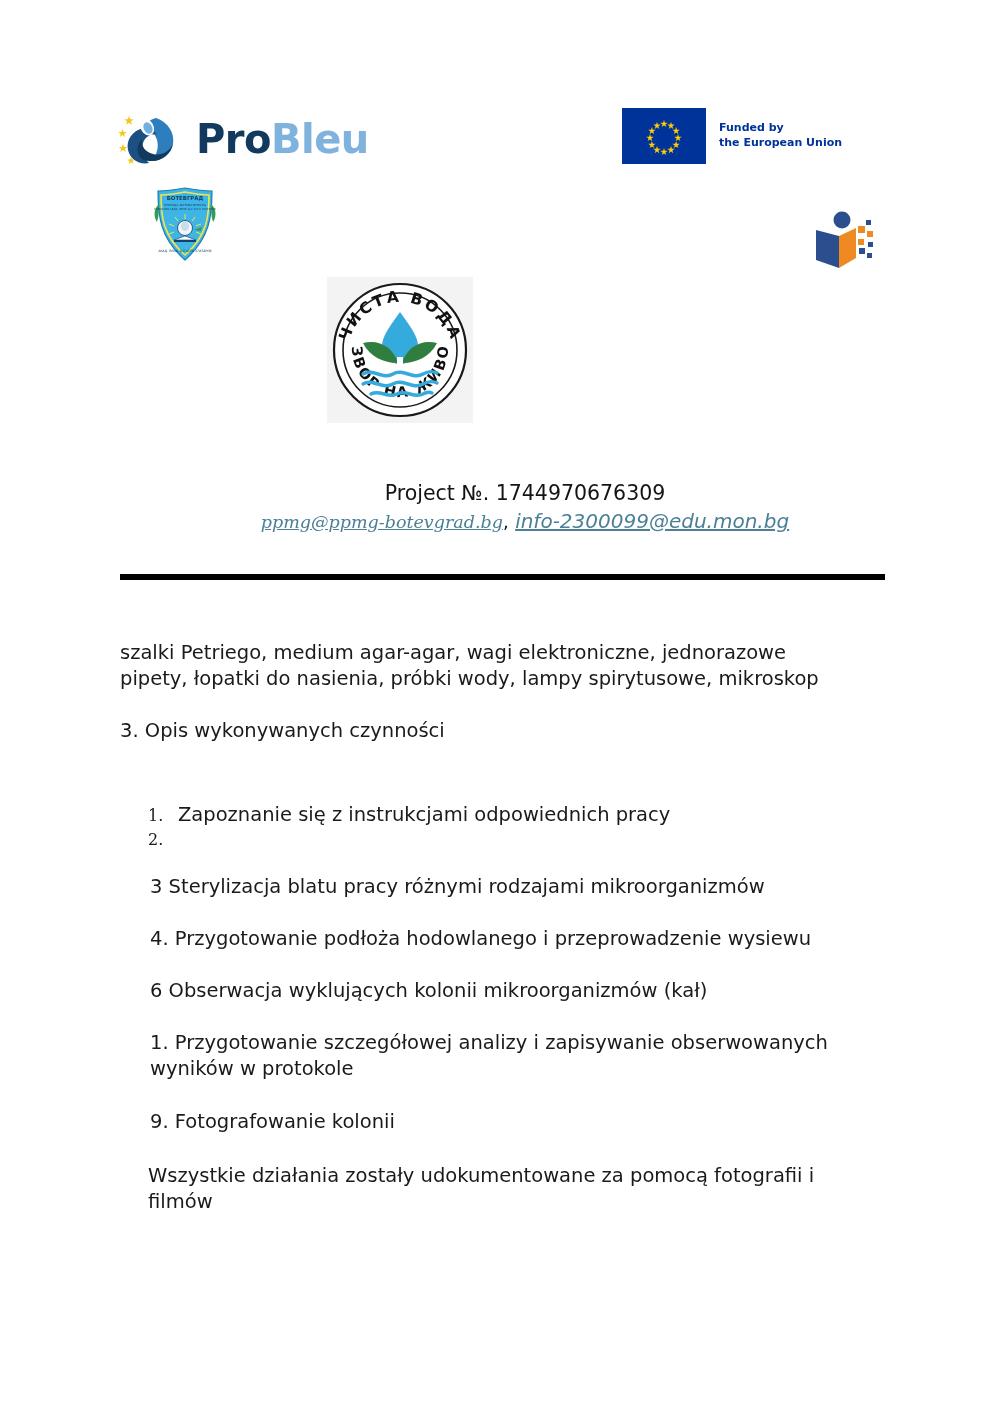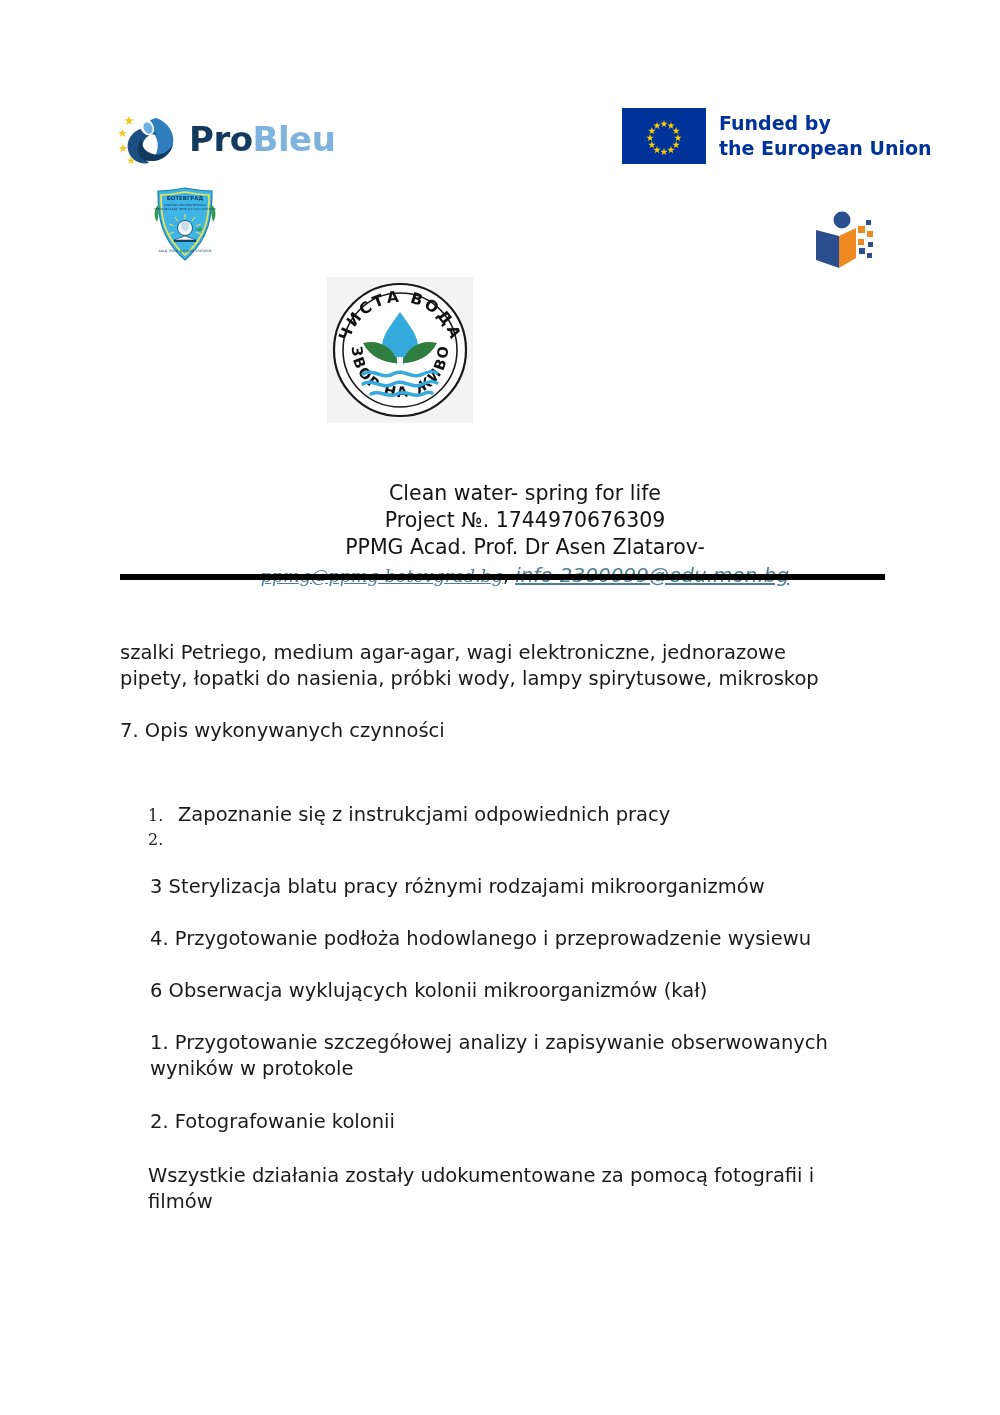--- a/index.html
+++ b/index.html
@@ -42,24 +42,24 @@
     height: 62px;
   }
   .probleu-mark {
     width: 62px;
     height: 62px;
     position: relative;
     flex: none;
   }
   .probleu-word {
     font-family: "DejaVu Sans", "Liberation Sans", sans-serif;
-    font-size: 34px;
+    font-size: 40px;
     font-weight: bold;
     letter-spacing: -0.5px;
-    margin-left: 9px;
+    margin-left: 16px;
     line-height: 1;
   }
   .probleu-word .pro { color: #123a5e; }
   .probleu-word .bleu { color: #7fb3de; }
 
   
   .crest {
     position: absolute;
     left: 150px;
     top: 186px;
@@ -81,21 +81,21 @@
     height: 56px;
     background: #003399;
     position: relative;
     flex: none;
   }
   .eu-text {
     margin-left: 13px;
     color: #003399;
     font-family: "DejaVu Sans", "Liberation Sans", sans-serif;
     font-weight: bold;
-    font-size: 19px;
+    font-size: 11px;
     line-height: 1.32;
     white-space: nowrap;
   }
 
   
   .edu-logo {
     position: absolute;
     left: 812px;
     top: 208px;
     width: 64px;
@@ -323,50 +323,48 @@
         <g stroke="#35aadc" stroke-width="3.4" fill="none" stroke-linecap="round">
           <path d="M36 97 C46 91 56 103 66 97 C76 91 86 103 96 97 C102 93.6 106 94 110 96"></path>
           <path d="M36 107 C46 101 56 113 66 107 C76 101 86 113 96 107 C102 103.6 106 104 110 106"></path>
           <path d="M44 117 C53 112 61 122 70 117 C79 112 87 122 96 117 C100 114.6 103 115 105 116"></path>
         </g>
       </svg>
     </div>
   </div>
 
   <div class="doc-header">
-    <div class="line">Clean water- spring for life</div>
     <div class="line">Project №. 1744970676309</div>
-    <div class="line">PPMG Acad. Prof. Dr Asen Zlatarov-</div>
     <div class="mail-line">
       <a class="mail-serif" href="#">ppmg@ppmg-botevgrad.bg</a><span class="mail-sep">,</span>
       <a class="mail-sans" href="#">info-2300099@edu.mon.bg</a>
     </div>
   </div>
   <div class="header-rule"></div>
 
   <div class="body-text">
 
     <p class="para">szalki Petriego, medium agar-agar, wagi elektroniczne, jednorazowe pipety, łopatki do nasienia, próbki wody, lampy spirytusowe, mikroskop</p>
 
-    <p class="para gap">7. Opis wykonywanych czynności</p>
+    <p class="para gap">3. Opis wykonywanych czynności</p>
 
     <ol class="ol-block">
       <li class="ol-item">
         <span class="ol-num">1.</span>
         <span class="ol-label">Zapoznanie się z instrukcjami odpowiednich pracy</span>
       </li>
       <li class="ol-item">
         <span class="ol-num">2.</span>
       </li>
     </ol>
 
     <div class="manual-list">
       <p class="manual-item">3 Sterylizacja blatu pracy różnymi rodzajami mikroorganizmów</p>
       <p class="manual-item">4. Przygotowanie podłoża hodowlanego i przeprowadzenie wysiewu</p>
       <p class="manual-item">6 Obserwacja wyklujących kolonii mikroorganizmów (kał)</p>
       <p class="manual-item">1. Przygotowanie szczegółowej analizy i zapisywanie obserwowanych wyników w protokole</p>
-      <p class="manual-item">2. Fotografowanie kolonii</p>
+      <p class="manual-item">9. Fotografowanie kolonii</p>
     </div>
 
     <p class="closing">Wszystkie działania zostały udokumentowane za pomocą fotografii i filmów</p>
   </div>
 
 </div>
 
 </body></html>

